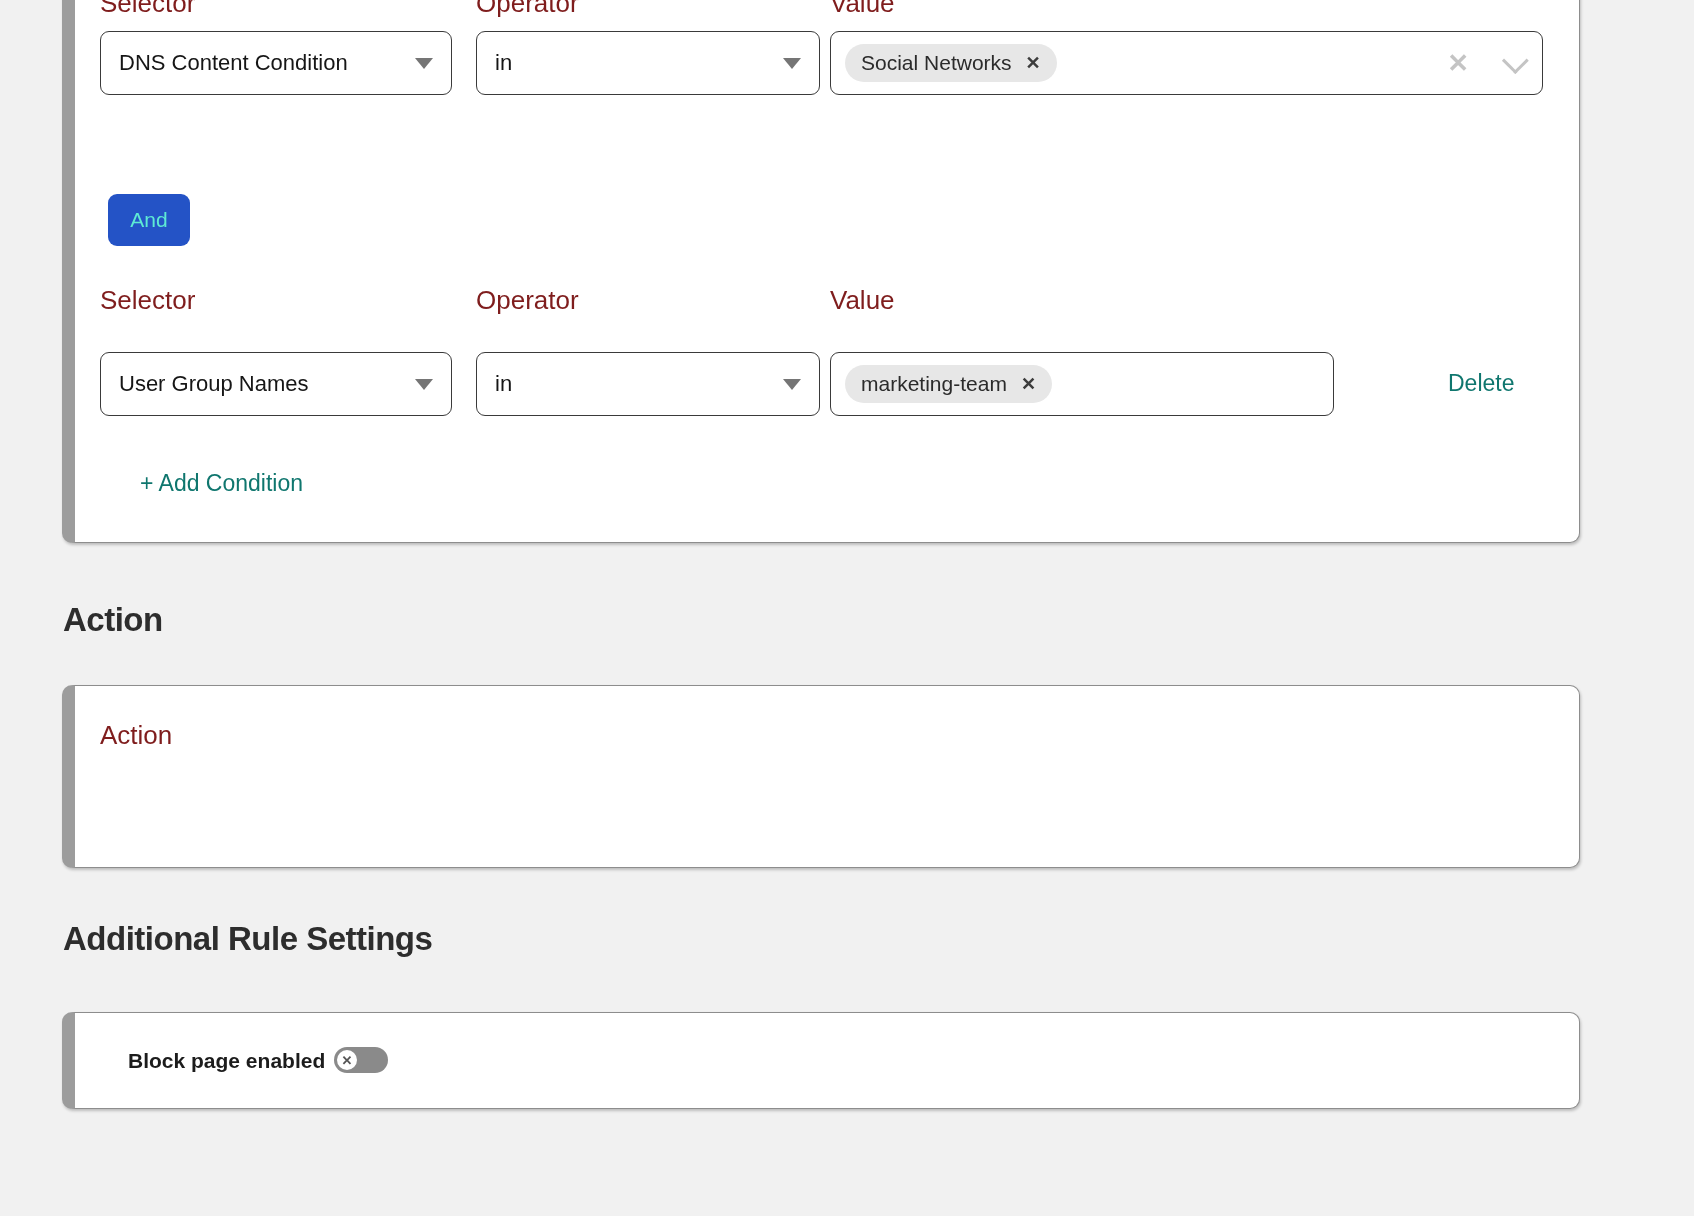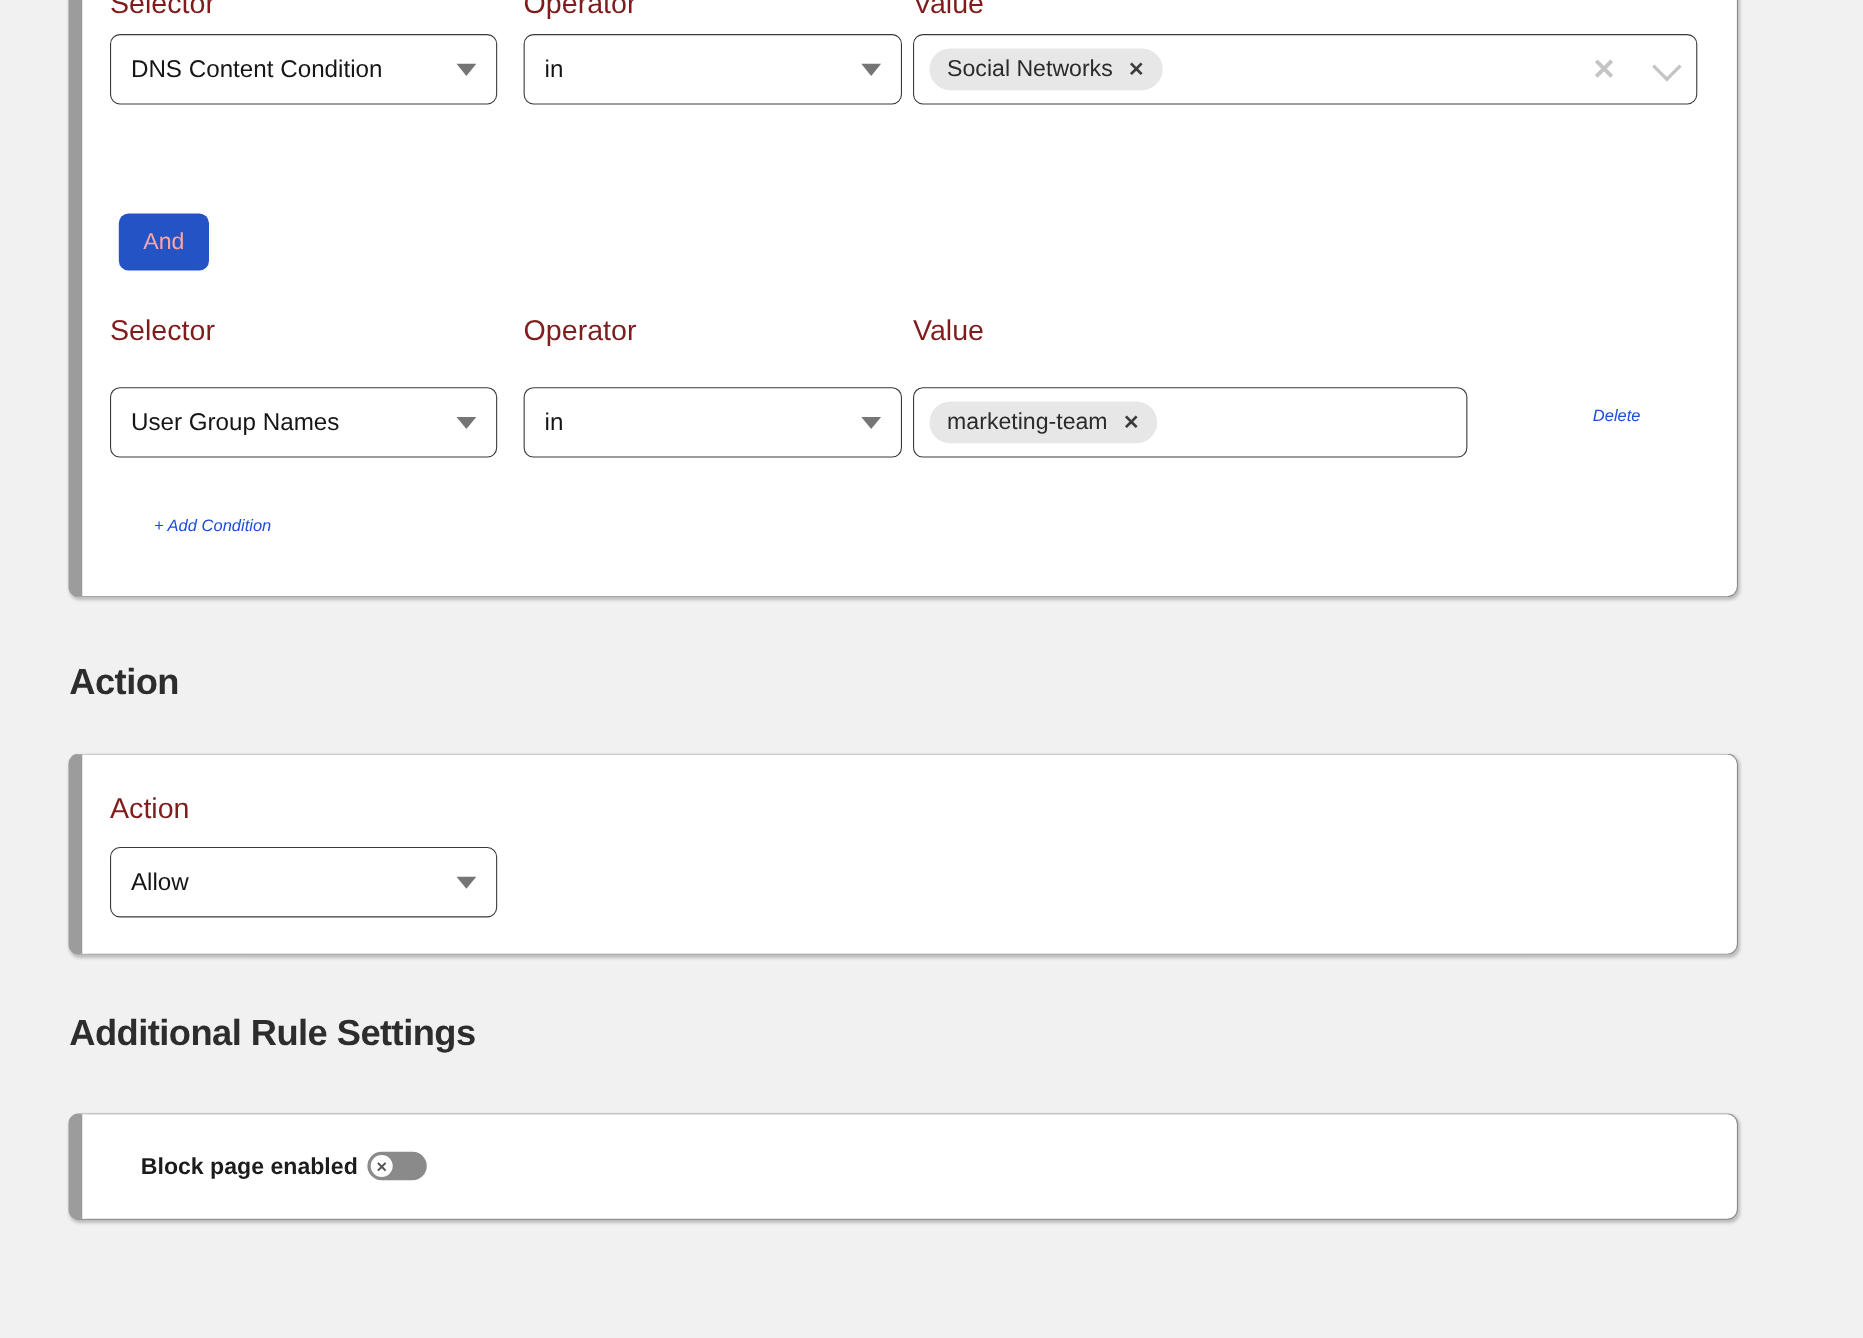--- a/index.html
+++ b/index.html
@@ -86,32 +86,31 @@
     transform:rotate(45deg) translateY(-4px);
     cursor:pointer;
   }
 
   
   .and-btn{
     position:absolute;
     width:82px;height:52px;
     background:#2453c6;
     border:none;border-radius:9px;
-    color:#fca5a5;font-size:21px;
+    color:#5eead4;font-size:21px;
     font-family:"Liberation Sans",sans-serif;
     display:flex;align-items:center;justify-content:center;
     cursor:pointer;
   }
   .link{
-    color:#1d4ed8;
-    font-size:15px;
+    color:#0f766e;
+    font-size:23px;
     cursor:pointer;
     white-space:nowrap;
     text-decoration:none;
-    font-style:italic;
   }
 
   
   .toggle{
     position:absolute;
     width:54px;height:26px;
     background:#8a8a8a;
     border-radius:13px;
     cursor:pointer;
   }
@@ -177,24 +176,20 @@
       <span>marketing-team</span>
       <span class="tag-x">✕</span>
     </span>
   </div>
   <a class="abs link" style="left:1448px;top:370px;">Delete</a>
 
   <a class="abs link" style="left:100px;top:470px;margin-left:40px;">+ Add Condition</a>
 
   <div class="abs section-heading" style="left:63px;top:601px;">Action</div>
   <div class="abs field-label" style="left:100px;top:720px;">Action</div>
-  <div class="select" style="left:100px;top:770px;width:352px;">
-    <span class="sel-text">Allow</span>
-    <span class="tri"></span>
-  </div>
 
   <div class="abs section-heading" style="left:63px;top:920px;">Additional Rule Settings</div>
   <div class="abs bold-label" style="left:100px;top:1049px;margin-left:28px;">Block page enabled</div>
   <div class="toggle" style="left:334px;top:1047px;">
     <span class="knob">✕</span>
   </div>
 
 </div>
 
 </body></html>

